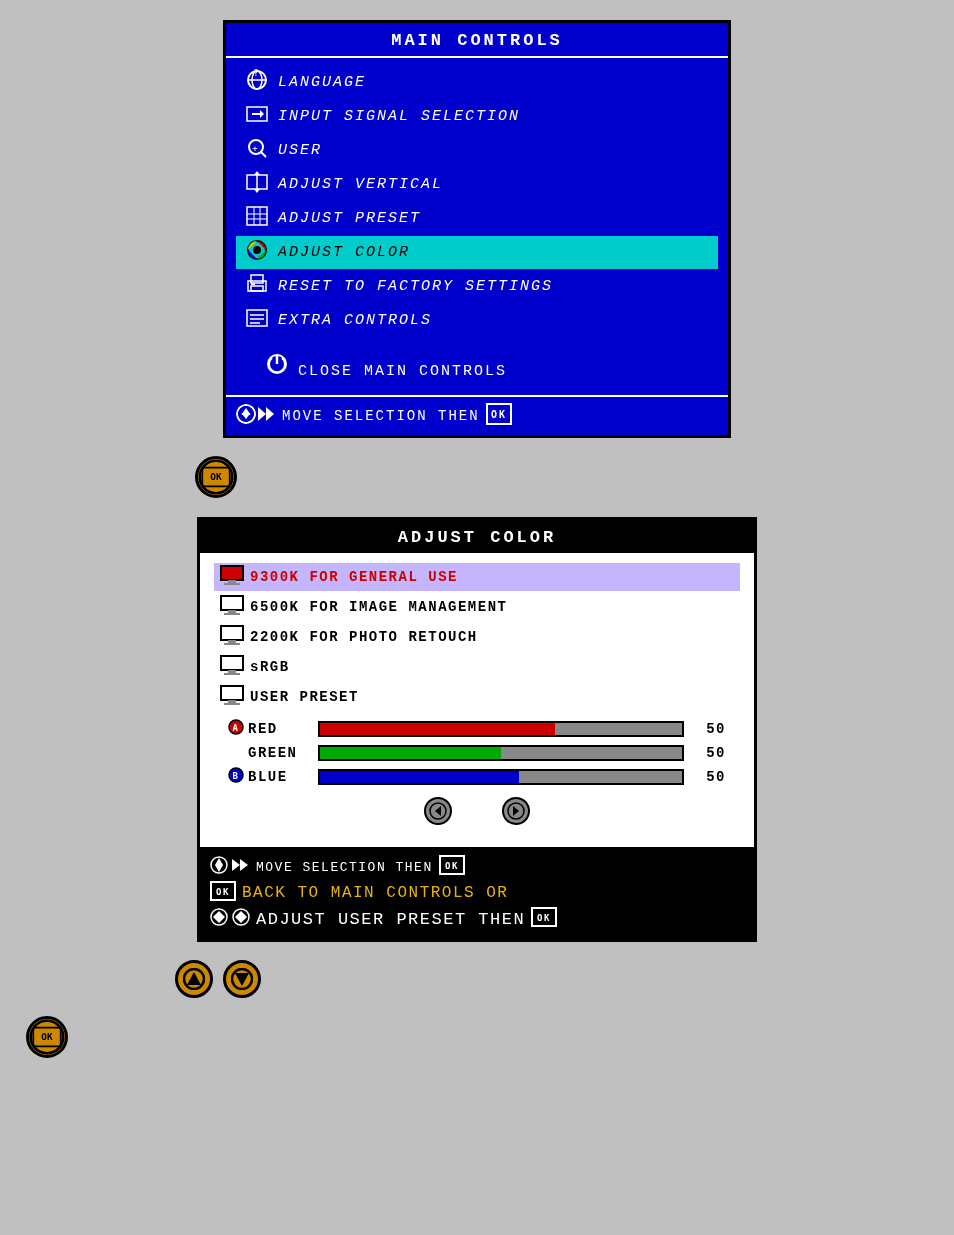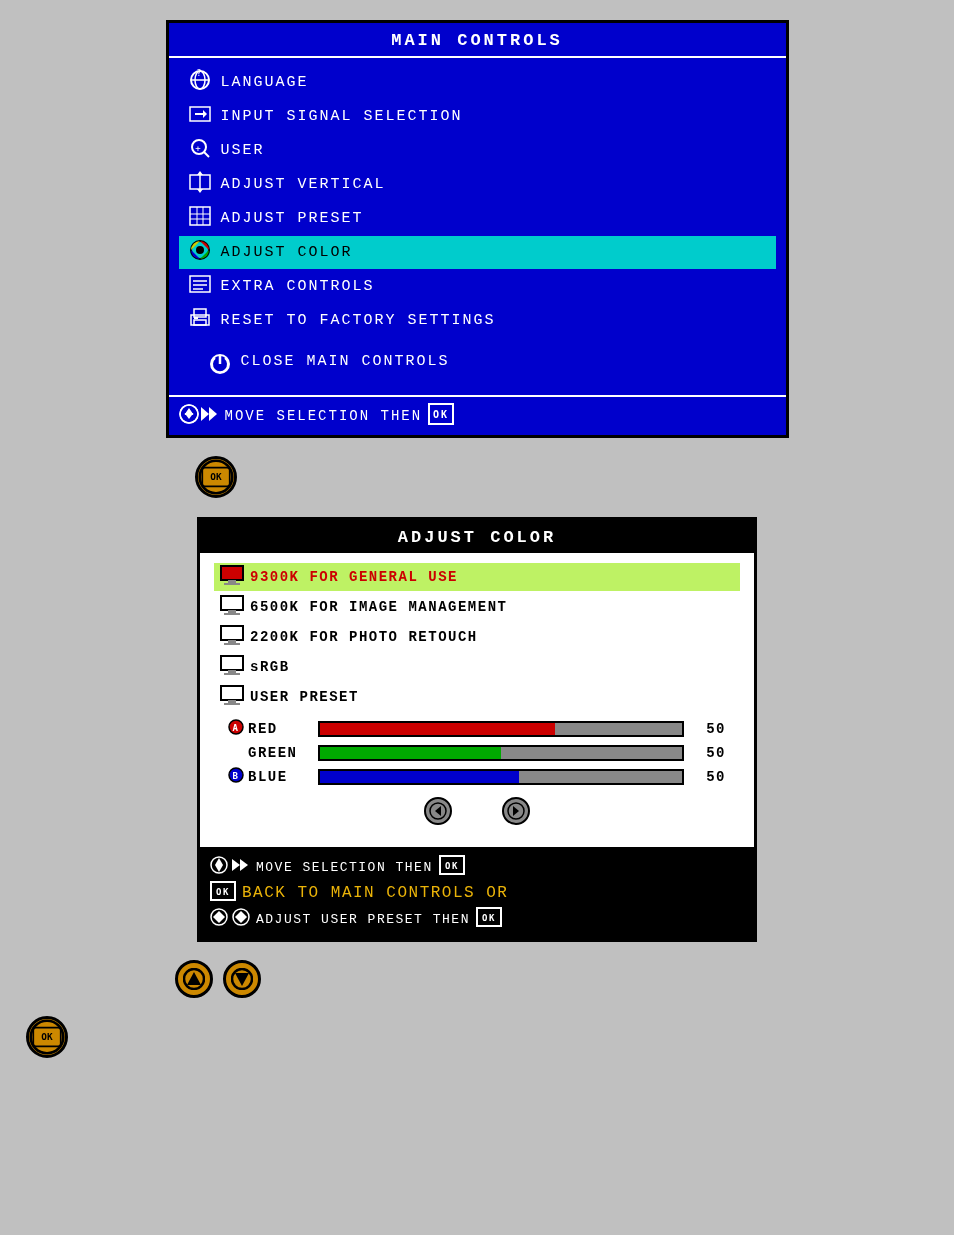--- a/index.html
+++ b/index.html
@@ -9,21 +9,21 @@
       width: 954px;
       min-height: 1235px;
       display: flex;
       flex-direction: column;
       align-items: center;
       padding: 20px 0;
     }
 
     
     .main-controls-panel {
-      width: 623px;
+      width: 508px;
       border: 3px solid #000;
       background: #0000cc;
       margin-bottom: 18px;
     }
 
     .panel-title {
       background: #0000cc;
       color: #fff;
       text-align: center;
       font-size: 17px;
@@ -56,29 +56,30 @@
 
     .menu-item .icon {
       width: 30px;
       flex-shrink: 0;
       font-size: 16px;
       text-align: center;
     }
 
     .menu-item .label {
       margin-left: 6px;
+      font-style: italic;
     }
 
     .menu-divider {
       height: 8px;
     }
 
     .close-item {
       display: flex;
-      align-items: flex-start;
+      align-items: flex-end;
       padding: 3px 6px;
       color: #fff;
       font-size: 15px;
       letter-spacing: 2px;
       cursor: pointer;
       margin-left: 20px;
       margin-top: 4px;
       margin-bottom: 4px;
     }
 
@@ -151,21 +152,21 @@
       align-items: center;
       padding: 2px 4px;
       font-size: 14px;
       letter-spacing: 1.5px;
       color: #000;
       margin-bottom: 2px;
       cursor: pointer;
     }
 
     .color-menu-item.selected {
-      background: #bef264;
+      background: #c4b5fd;
       color: #000;
     }
 
     .color-menu-item .icon {
       width: 28px;
       flex-shrink: 0;
       text-align: center;
     }
 
     .color-menu-item .label {
@@ -382,39 +383,39 @@
           <path d="M2 11 A9 9 0 0 1 11 2" fill="#cccc00" stroke="none"></path>
           <circle cx="11" cy="11" r="4" fill="#000"></circle>
         </svg>
       </span>
       <span class="label">ADJUST  COLOR</span>
     </div>
 
     <div class="menu-item">
       <span class="icon">
         <svg width="22" height="22" viewBox="0 0 22 22">
+          <rect x="2" y="8" width="18" height="10" fill="none" stroke="#fff" stroke-width="1.5"></rect>
+          <rect x="5" y="2" width="12" height="8" fill="none" stroke="#fff" stroke-width="1.5"></rect>
+          <rect x="5" y="13" width="12" height="5" fill="none" stroke="#fff" stroke-width="1.5"></rect>
+          <line x1="5" y1="11" x2="9" y2="11" stroke="#fff" stroke-width="2"></line>
+        </svg>
+      </span>
+      <span class="label">RESET  TO  FACTORY  SETTINGS</span>
+    </div>
+
+    <div class="menu-item">
+      <span class="icon">
+        <svg width="22" height="22" viewBox="0 0 22 22">
           <rect x="1" y="3" width="20" height="16" fill="none" stroke="#fff" stroke-width="1.5"></rect>
           <line x1="4" y1="8" x2="18" y2="8" stroke="#fff" stroke-width="1.5"></line>
           <line x1="4" y1="12" x2="18" y2="12" stroke="#fff" stroke-width="1.5"></line>
           <line x1="4" y1="16" x2="14" y2="16" stroke="#fff" stroke-width="1.5"></line>
         </svg>
       </span>
       <span class="label">EXTRA  CONTROLS</span>
-    </div>
-
-    <div class="menu-item">
-      <span class="icon">
-        <svg width="22" height="22" viewBox="0 0 22 22">
-          <rect x="2" y="8" width="18" height="10" fill="none" stroke="#fff" stroke-width="1.5"></rect>
-          <rect x="5" y="2" width="12" height="8" fill="none" stroke="#fff" stroke-width="1.5"></rect>
-          <rect x="5" y="13" width="12" height="5" fill="none" stroke="#fff" stroke-width="1.5"></rect>
-          <line x1="5" y1="11" x2="9" y2="11" stroke="#fff" stroke-width="2"></line>
-        </svg>
-      </span>
-      <span class="label">RESET  TO  FACTORY  SETTINGS</span>
     </div>
 
     <div class="menu-divider"></div>
 
     <div class="close-item">
       <span class="icon">
         <svg width="22" height="22" viewBox="0 0 22 22">
           <circle cx="11" cy="11" r="9" fill="none" stroke="#fff" stroke-width="2"></circle>
           <path d="M11 3 L11 11" stroke="#fff" stroke-width="2.5"></path>
           <path d="M6 5 A8 8 0 1 0 16 5" fill="none" stroke="#fff" stroke-width="2"></path>
@@ -617,21 +618,21 @@
       <span>
         <svg width="40" height="20" viewBox="0 0 40 20">
           <circle cx="9" cy="10" r="8" fill="none" stroke="#fff" stroke-width="1.5"></circle>
           <polygon points="3,10 9,4 9,16" fill="#fff"></polygon>
           <polygon points="15,10 9,4 9,16" fill="#fff"></polygon>
           <circle cx="31" cy="10" r="8" fill="none" stroke="#fff" stroke-width="1.5"></circle>
           <polygon points="37,10 31,4 31,16" fill="#fff"></polygon>
           <polygon points="25,10 31,4 31,16" fill="#fff"></polygon>
         </svg>
       </span>
-      <span style="color:#fff;font-size:13px;letter-spacing:1.5px;">ADJUST  USER  PRESET  THEN</span>
+      <span style="color:#fff;font-size:17px;letter-spacing:1.5px;">ADJUST  USER  PRESET  THEN</span>
       <span>
         <svg width="26" height="20" viewBox="0 0 26 20">
           <rect x="1" y="1" width="24" height="18" fill="none" stroke="#fff" stroke-width="2"></rect>
           <text x="13" y="14" fill="#fff" font-size="9" text-anchor="middle" font-family="monospace" font-weight="bold">OK</text>
         </svg>
       </span>
     </div>
   </div>
 </div>
 

